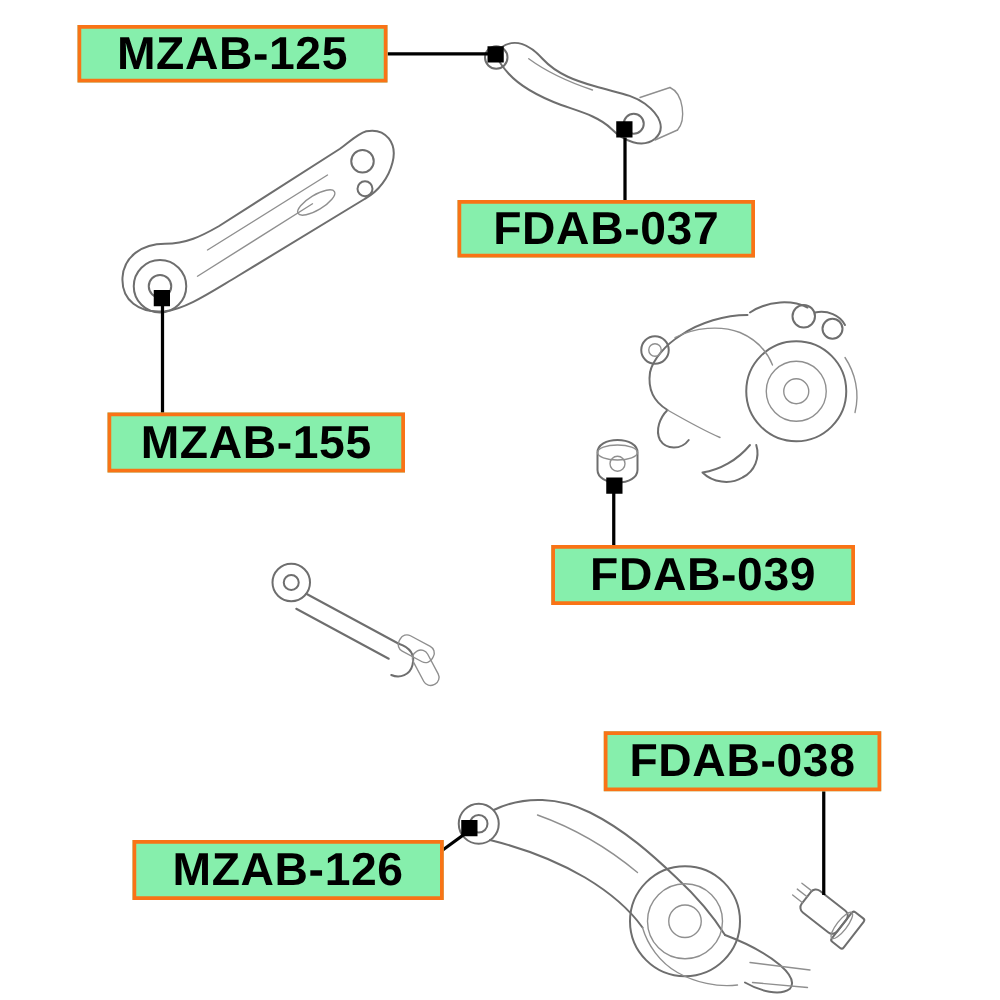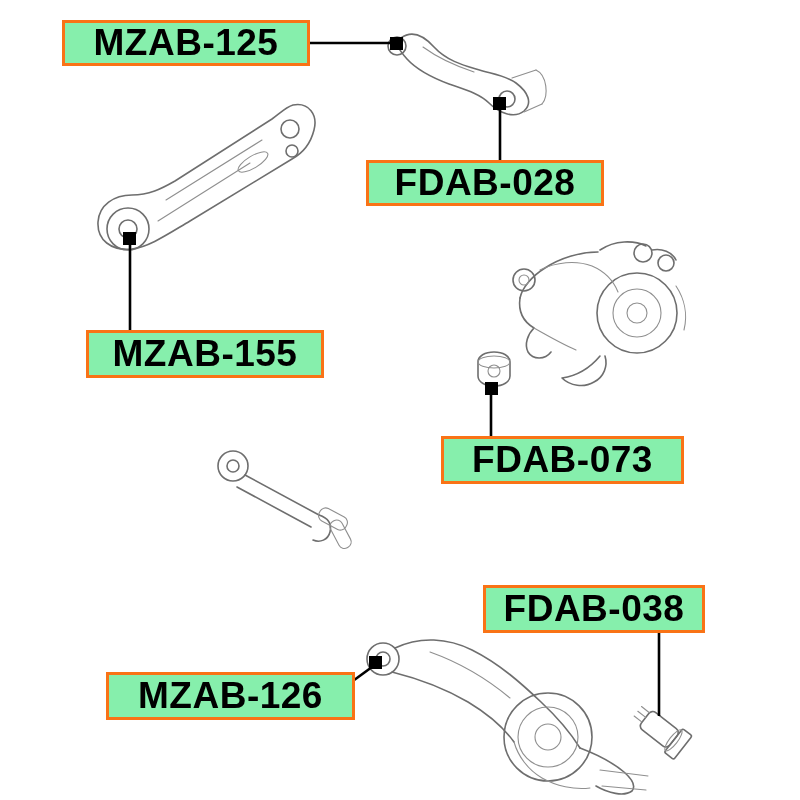--- a/index.html
+++ b/index.html
@@ -117,21 +117,21 @@
   <rect class="square" x="485" y="382" width="13" height="13"></rect>
 
   <line class="leader" x1="659" y1="633" x2="659" y2="716"></line>
 
   <line class="leader" x1="335" y1="694" x2="372" y2="667"></line>
   <rect class="square" x="369" y="656" width="13" height="13"></rect>
 </svg>
 
 <div class="label-box" style="left:62px;top:20px;width:248px;height:46px;">MZAB-125</div>
 
-<div class="label-box" style="left:366px;top:160px;width:238px;height:46px;">FDAB-028</div>
+<div class="label-box" style="left:366px;top:160px;width:238px;height:46px;">FDAB-037</div>
 
 <div class="label-box" style="left:86px;top:330px;width:238px;height:48px;">MZAB-155</div>
 
-<div class="label-box" style="left:441px;top:436px;width:243px;height:48px;">FDAB-073</div>
+<div class="label-box" style="left:441px;top:436px;width:243px;height:48px;">FDAB-039</div>
 
 <div class="label-box" style="left:483px;top:585px;width:222px;height:48px;">FDAB-038</div>
 
 <div class="label-box" style="left:86px;top:672px;width:249px;height:48px;margin-left:20px;">MZAB-126</div>
 
 </body></html>

